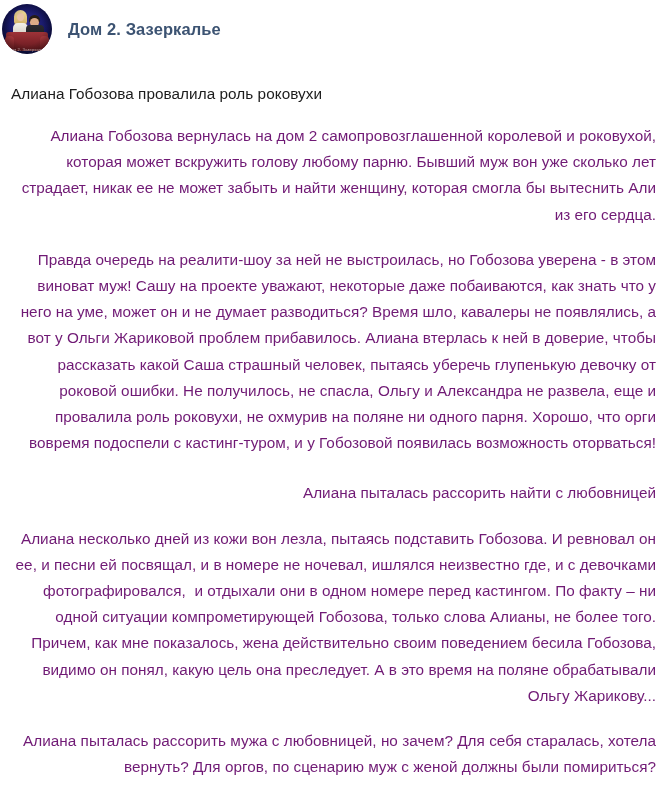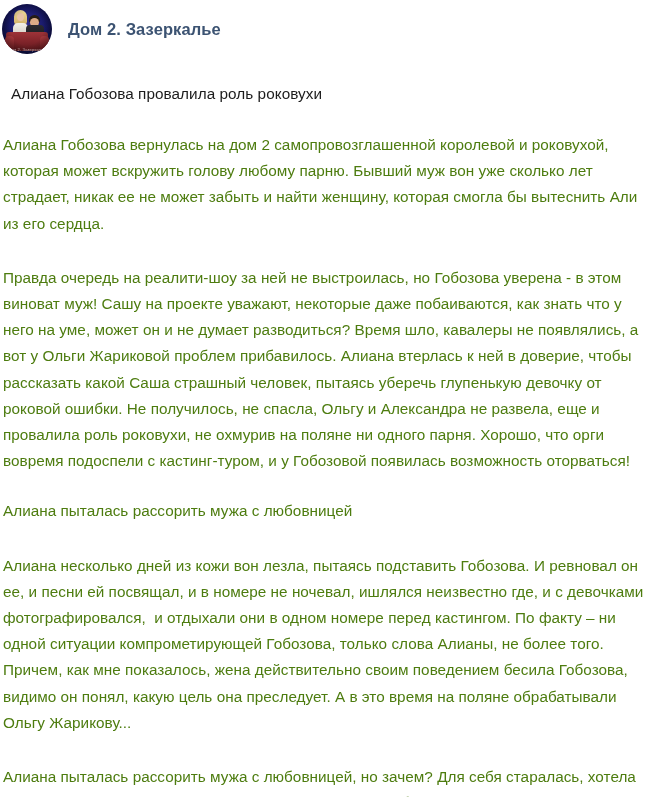--- a/index.html
+++ b/index.html
@@ -165,25 +165,25 @@
     font-size: 15.3px;
     font-weight: normal;
     color: #1c1c1c;
     margin: 28px 0 0 8px;
     line-height: 20px;
     letter-spacing: 0.05px;
   }
 
   .para {
     font-size: 15.3px;
-    color: #4d7c0f;
+    color: #701a75;
     line-height: 26.2px;
-    margin: 28px 0 0 0;
+    margin: 19px 0 0 0;
     letter-spacing: 0.02px;
-    text-align: left;
+    text-align: right;
     white-space: pre-wrap;
   }
   .para.tight { margin-top: 24px; }
 </style>
 </head>
 <body>
 
 <div class="page">
 
   <div class="header">
@@ -205,18 +205,18 @@
       <div class="watermark">Дом 2. Зазеркалье</div>
     </div>
     <div class="channel-title">Дом 2. Зазеркалье</div>
   </div>
 
   <div class="article">
     <h1 class="article-heading">Алиана Гобозова провалила роль роковухи</h1>
 
     <p class="para">Алиана Гобозова вернулась на дом 2 самопровозглашенной королевой и роковухой, которая может вскружить голову любому парню. Бывший муж вон уже сколько лет страдает, никак ее не может забыть и найти женщину, которая смогла бы вытеснить Али из его сердца.</p>
     <p class="para">Правда очередь на реалити-шоу за ней не выстроилась, но Гобозова уверена - в этом виноват муж! Сашу на проекте уважают, некоторые даже побаиваются, как знать что у него на уме, может он и не думает разводиться? Время шло, кавалеры не появлялись, а вот у Ольги Жариковой проблем прибавилось. Алиана втерлась к ней в доверие, чтобы рассказать какой Саша страшный человек, пытаясь уберечь глупенькую девочку от роковой ошибки. Не получилось, не спасла, Ольгу и Александра не развела, еще и провалила роль роковухи, не охмурив на поляне ни одного парня. Хорошо, что орги вовремя подоспели с кастинг-туром, и у Гобозовой появилась возможность оторваться!</p>
-    <p class="para tight">Алиана пыталась рассорить мужа с любовницей</p>
+    <p class="para tight">Алиана пыталась рассорить найти с любовницей</p>
     <p class="para">Алиана несколько дней из кожи вон лезла, пытаясь подставить Гобозова. И ревновал он ее, и песни ей посвящал, и в номере не ночевал, ишлялся неизвестно где, и с девочками фотографировался,  и отдыхали они в одном номере перед кастингом. По факту – ни одной ситуации компрометирующей Гобозова, только слова Алианы, не более того. Причем, как мне показалось, жена действительно своим поведением бесила Гобозова, видимо он понял, какую цель она преследует. А в это время на поляне обрабатывали Ольгу Жарикову...</p>
     <p class="para">Алиана пыталась рассорить мужа с любовницей, но зачем? Для себя старалась, хотела вернуть? Для оргов, по сценарию муж с женой должны были помириться?</p>
   </div>
 
 </div>
 
 </body></html>

